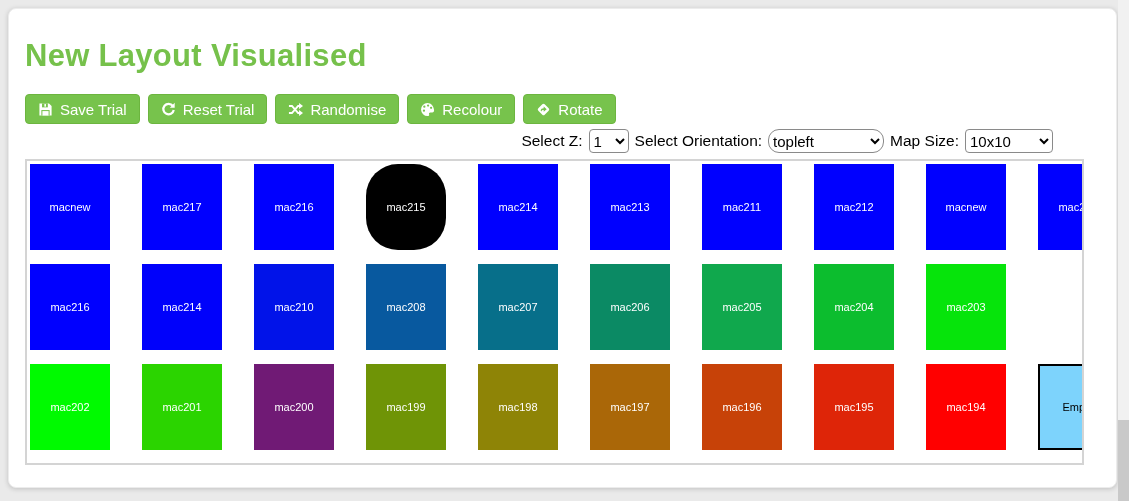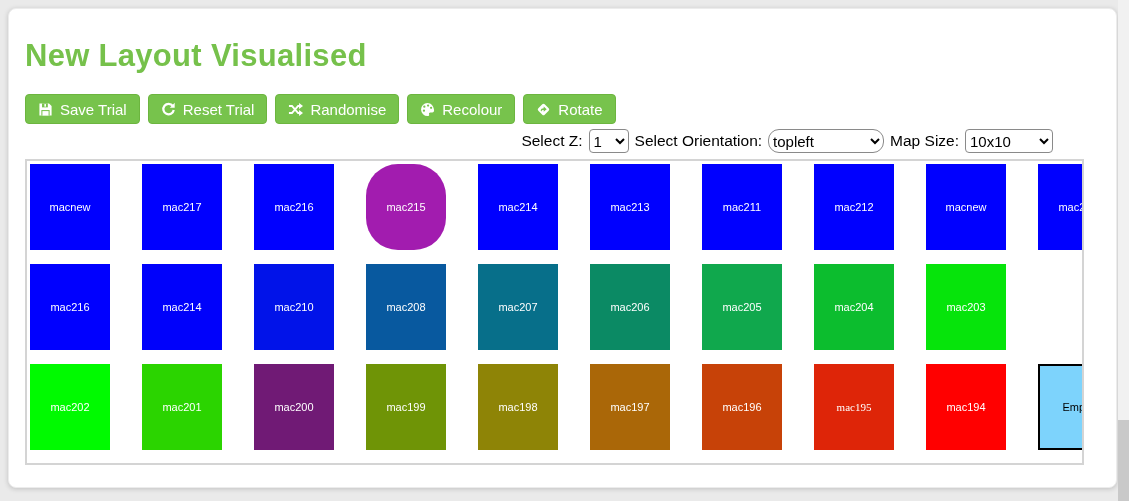--- a/index.html
+++ b/index.html
@@ -153,21 +153,21 @@
     <select class="mapsize-select">
       <option>10x10</option>
     </select>
   </div>
 
   <div class="grid-container" id="grid">
       <div class="tile-row">
         <div class="tile" style="background: rgb(0, 0, 255);">macnew</div>
         <div class="tile" style="background: rgb(0, 0, 255);">mac217</div>
         <div class="tile" style="background: rgb(0, 0, 255);">mac216</div>
-        <div class="tile" style="background: #a21caf; border-radius: 32px;">mac215</div>
+        <div class="tile" style="background: #000000; border-radius: 32px;">mac215</div>
         <div class="tile" style="background: rgb(0, 0, 255);">mac214</div>
         <div class="tile" style="background: rgb(0, 0, 255);">mac213</div>
         <div class="tile" style="background: rgb(0, 0, 255);">mac211</div>
         <div class="tile" style="background: rgb(0, 0, 255);">mac212</div>
         <div class="tile" style="background: rgb(0, 0, 255);">macnew</div>
         <div class="tile" style="background: rgb(0, 0, 255);">mac217</div>
       </div>
       <div class="tile-row">
         <div class="tile" style="background: rgb(0, 0, 255);">mac216</div>
         <div class="tile" style="background: rgb(0, 1, 251);">mac214</div>
@@ -180,21 +180,21 @@
         <div class="tile" style="background: rgb(6, 228, 11);">mac203</div>
       </div>
       <div class="tile-row">
         <div class="tile" style="background: rgb(0, 250, 0);">mac202</div>
         <div class="tile" style="background: rgb(43, 212, 0);">mac201</div>
         <div class="tile" style="background: #701a75;">mac200</div>
         <div class="tile" style="background: rgb(111, 148, 6);">mac199</div>
         <div class="tile" style="background: rgb(142, 132, 6);">mac198</div>
         <div class="tile" style="background: rgb(170, 103, 8);">mac197</div>
         <div class="tile" style="background: rgb(199, 66, 8);">mac196</div>
-        <div class="tile" style="background: rgb(222, 37, 8); font-family: Liberation Serif, serif;">mac195</div>
+        <div class="tile" style="background: rgb(222, 37, 8);">mac195</div>
         <div class="tile" style="background: rgb(255, 0, 0);">mac194</div>
         <div class="tile empty">Empty</div>
       </div>
     </div>
 
 </div>
 
 <div class="page-scrollbar">
   <div class="scroll-thumb"></div>
 </div>

